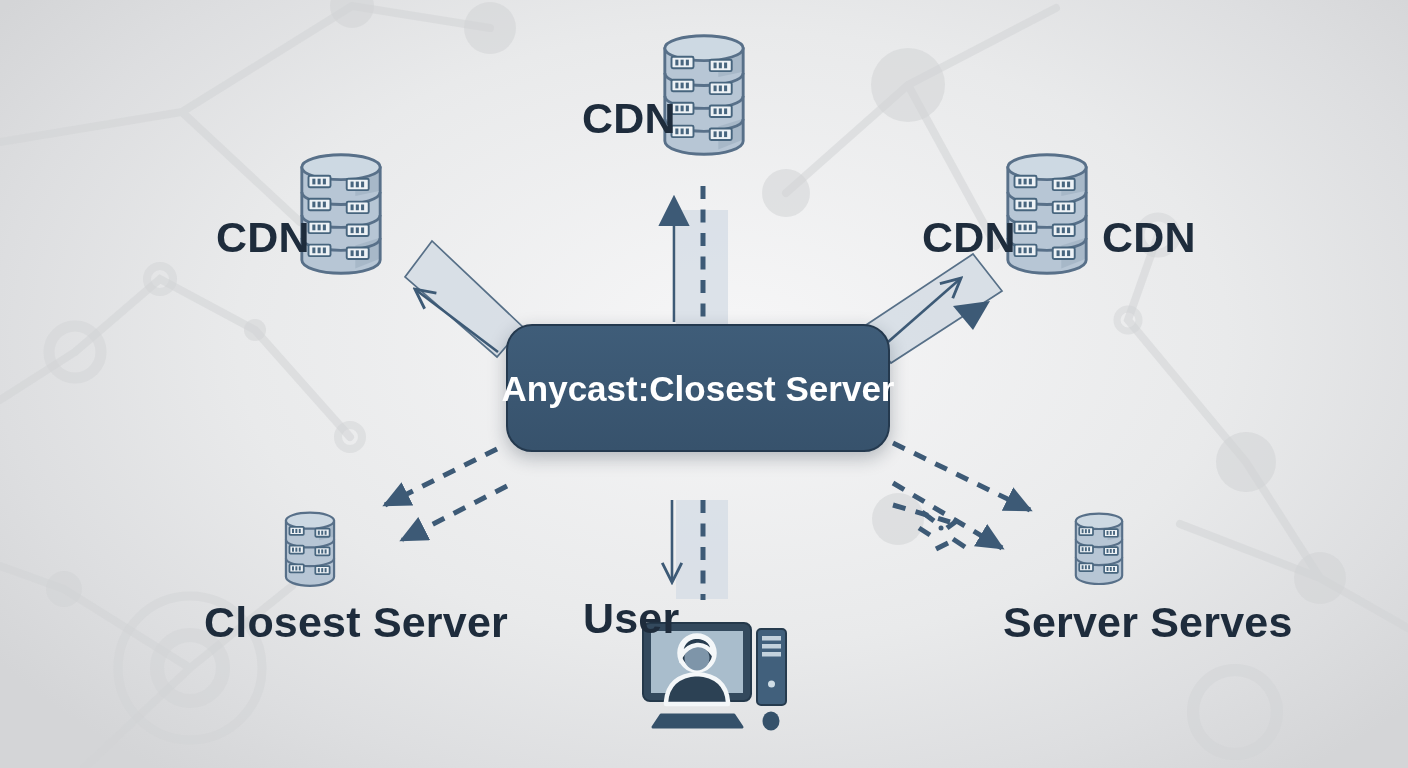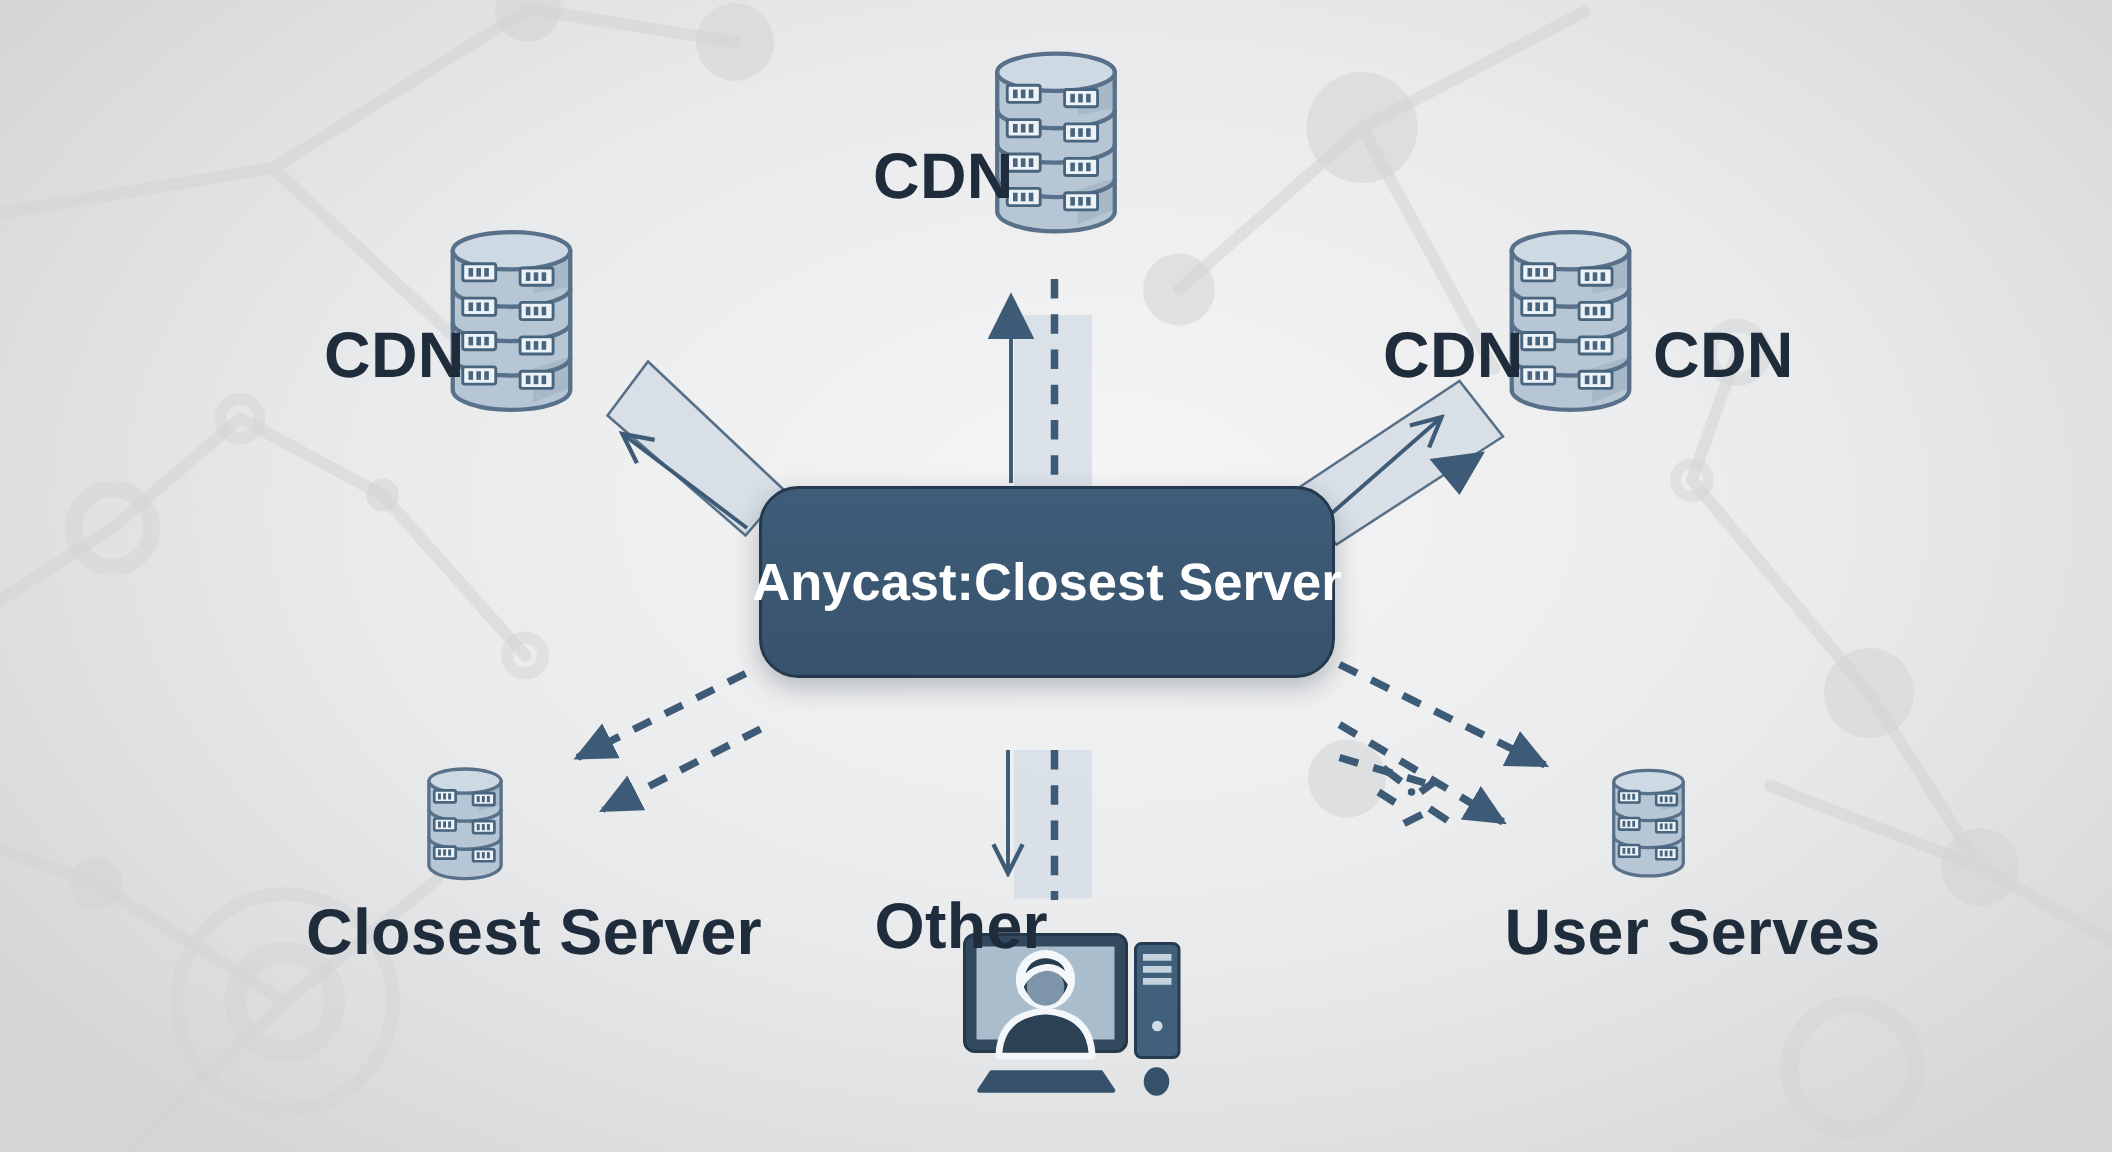--- a/index.html
+++ b/index.html
@@ -257,16 +257,16 @@
     <svg viewBox="0 0 150 112">
         <use href="#sym-user-pc"></use>
       </svg>
   </div>
 
   <div class="lbl" style="left:582px;top:94px">CDN</div>
   <div class="lbl" style="left:216px;top:213px">CDN</div>
   <div class="lbl" style="left:922px;top:213px">CDN</div>
   <div class="lbl" style="left:1102px;top:213px">CDN</div>
   <div class="lbl" style="left:204px;top:598px">Closest Server</div>
-  <div class="lbl" style="left:583px;top:594px">Other</div>
-  <div class="lbl" style="left:1003px;top:598px">User Serves</div>
+  <div class="lbl" style="left:583px;top:594px">User</div>
+  <div class="lbl" style="left:1003px;top:598px">Server Serves</div>
 
 </div>
 
 </body></html>

